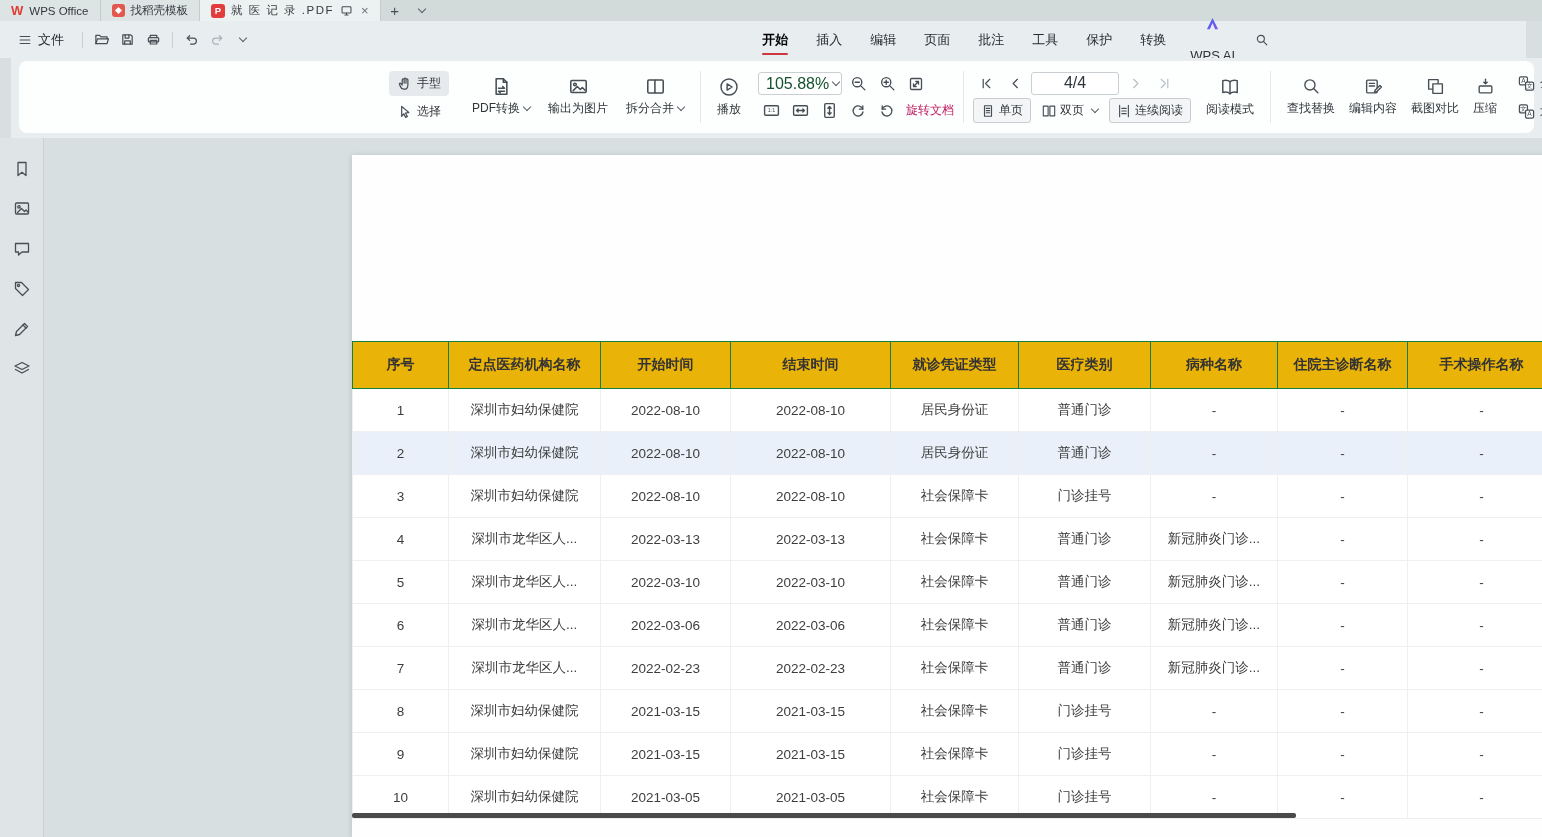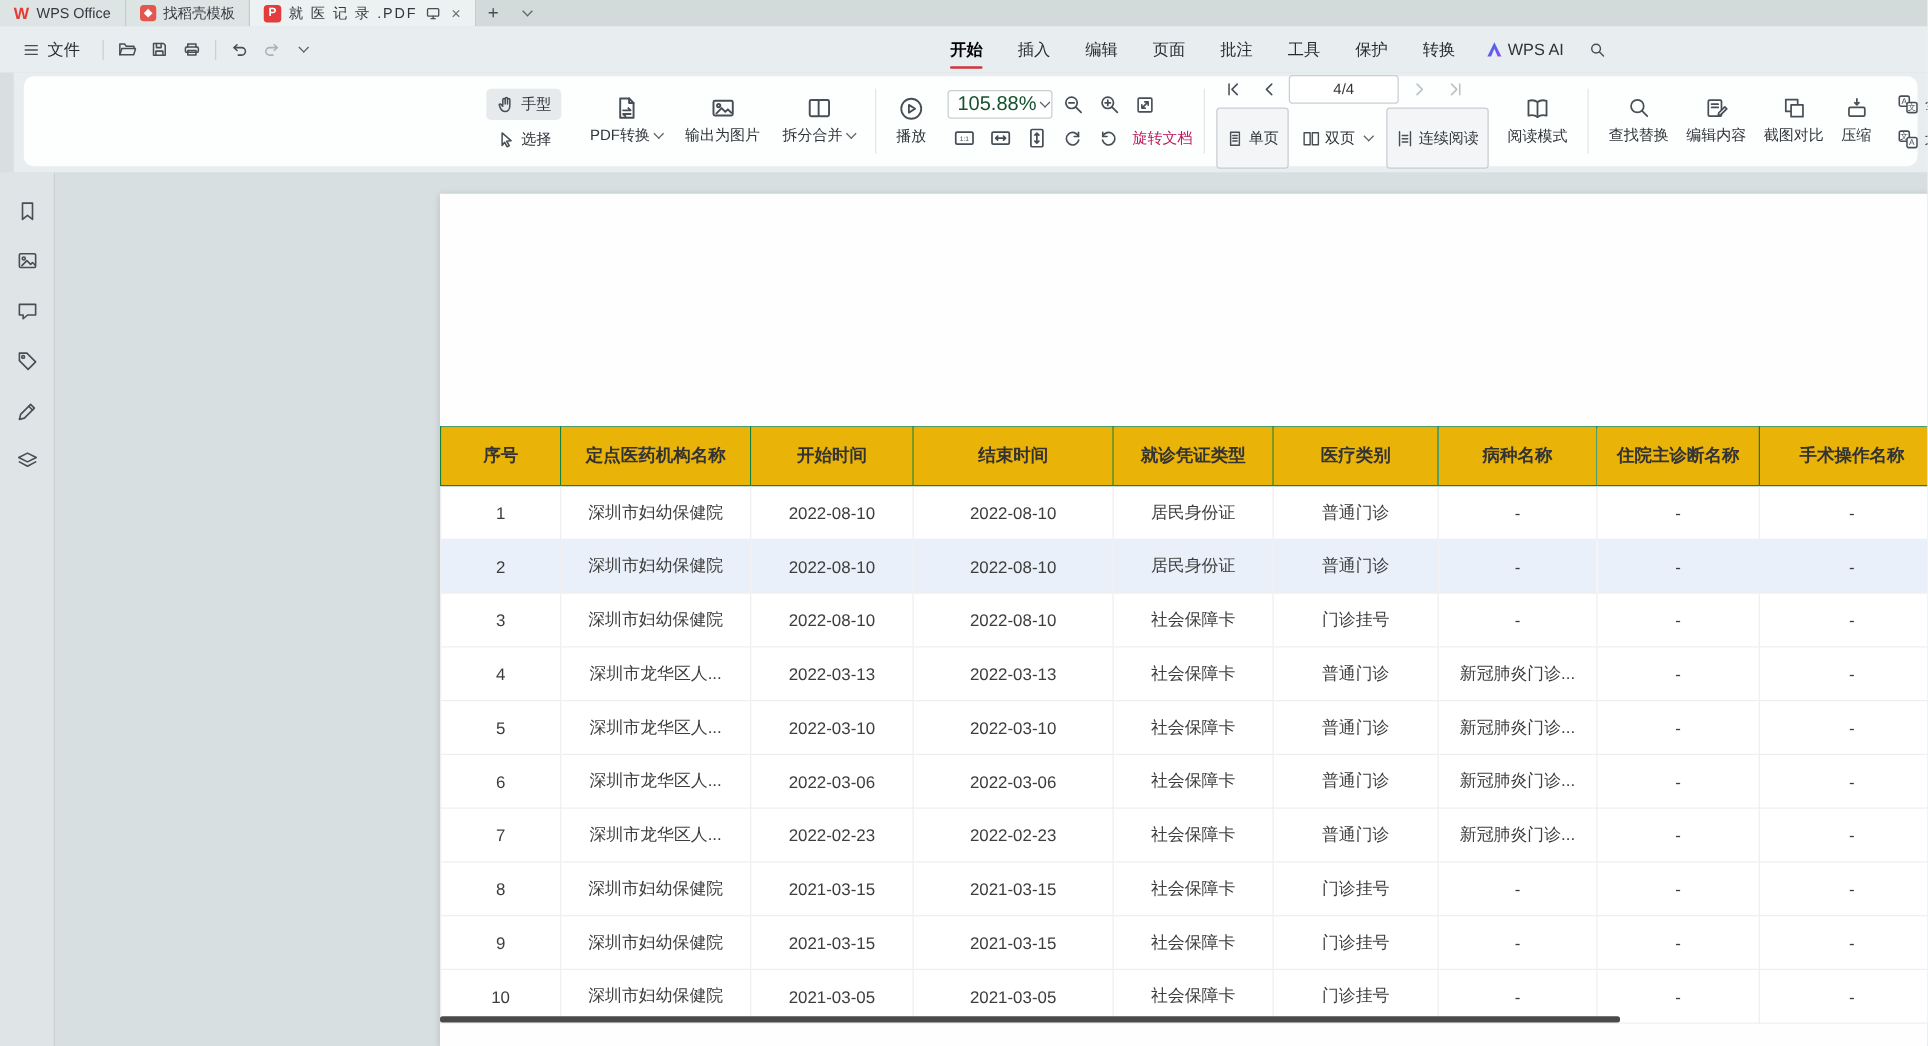--- a/index.html
+++ b/index.html
@@ -15,46 +15,46 @@
 .doc-title{letter-spacing:1.5px;}
 .wlogo{color:#e23c34;font-weight:800;font-size:13px;line-height:1;}
 .dlogo{width:13px;height:13px;border-radius:3px;background:#e2574e;position:relative;}
 .dlogo i{position:absolute;inset:4px;background:#fff;transform:rotate(45deg);}
 .plogo{width:14px;height:14px;border-radius:3px;background:#e23c3c;color:#fff;font-size:9.5px;font-weight:bold;display:flex;align-items:center;justify-content:center;}
 .tab-close{color:#6b7278;font-size:13px;margin-left:2px;line-height:1;}
 .newtab{width:28px;display:flex;align-items:center;justify-content:center;font-size:15px;color:#474e55;}
 .tabs-chev{display:flex;align-items:center;padding:0 6px;}
 
 
-.menubar{position:absolute;top:21px;left:0;right:0;height:37px;background:#e8edef;display:flex;align-items:center;padding-left:10px;}
+.menubar{position:absolute;top:21px;left:0;right:16px;height:37px;background:#e8edef;display:flex;align-items:center;padding-left:10px;}
 .file-btn{display:flex;align-items:center;gap:6px;font-size:13px;color:#262b30;padding:4px 8px;border-radius:4px;}
 .qbar{display:flex;align-items:center;gap:11px;margin-left:10px;color:#474e55;}
 .qsep{width:1px;height:16px;background:#c9d1d3;}
 .mb-menus{margin-left:auto;margin-right:247px;display:flex;align-items:center;}
 .menu-item{font-size:13px;color:#262b30;padding:0 14px;height:37px;display:flex;align-items:center;position:relative;white-space:nowrap;}
 .menu-item.active{color:#000000;font-weight:bold;}
 .menu-item.active::after{content:"";position:absolute;left:14px;right:14px;bottom:3px;height:2px;background:#cf353e;border-radius:1px;}
-.wps-ai{display:flex;align-items:center;gap:3px;font-size:13px;padding:0 10px;white-space:nowrap;}
+.wps-ai{display:flex;align-items:center;gap:17px;font-size:13px;padding:0 10px;white-space:nowrap;flex-direction:column;}
 .mb-search{padding:0 10px;display:flex;align-items:center;}
 
 
 .ribbon-band{position:absolute;top:58px;left:11px;right:0;height:80px;background:#e8edef;}
 .ribbon-panel{position:absolute;left:8px;right:8px;top:3px;bottom:5px;background:#fdfefe;border-radius:8px;display:flex;align-items:center;padding-left:370px;}
 .grp.col{display:flex;flex-direction:column;gap:3px;justify-content:center;}
 .grp.row{display:flex;align-items:center;}
 .rowbtn{display:flex;align-items:center;gap:5px;font-size:12px;color:#30353a;padding:4px 8px;border-radius:4px;white-space:nowrap;}
 .rowbtn.selected{background:#e7eaec;}
 .bigbtn{display:flex;flex-direction:column;align-items:center;justify-content:center;gap:4px;font-size:12px;color:#30353a;padding:5px 7px;border-radius:4px;white-space:nowrap;}
 .bigbtn .lbl{display:flex;align-items:center;}
 .vsep{width:1px;height:52px;background:#e4e8ea;margin:0 9px;flex:0 0 auto;}
 .iconbtn{width:26px;height:24px;display:flex;align-items:center;justify-content:center;border-radius:3px;}
 .iconbtn.disabled svg{stroke:#b9c0c6;}
 .zoombox{display:flex;align-items:center;justify-content:space-between;width:84px;height:23px;border:1px solid #c9cfd3;border-radius:3px;background:#fff;padding:0 7px;font-size:16px;color:#14532d;}
-.pagebox{width:88px;height:23px;border:1px solid #c9cfd3;border-radius:3px;background:#fff;text-align:center;font-size:12px;color:#30353a;font-family:inherit;}
-.modebtn{display:flex;align-items:center;gap:4px;font-size:12px;color:#30353a;padding:15px 7px;border-radius:3px;border:1px solid transparent;white-space:nowrap;}
+.pagebox{width:88px;height:23px;border:1px solid #c9cfd3;border-radius:3px;background:#fff;text-align:center;font-size:16px;color:#30353a;font-family:inherit;}
+.modebtn{display:flex;align-items:center;gap:4px;font-size:12px;color:#30353a;padding:3px 7px;border-radius:3px;border:1px solid transparent;white-space:nowrap;}
 .modebtn.selected{border-color:#c8cdd1;background:#f3f5f6;}
 .r1,.r2{display:flex;align-items:center;gap:3px;}
 .rot-label{font-size:12px;margin-left:3px;white-space:nowrap;color:#be185d;}
 
 
 .main{position:absolute;top:138px;left:0;right:0;bottom:0;}
 .side-rail{position:absolute;left:0;top:0;bottom:0;width:44px;background:#dfe5e6;border-right:1px solid #cbd2d3;display:flex;flex-direction:column;align-items:center;padding-top:18px;gap:14px;}
 .railbtn{width:26px;height:26px;display:flex;align-items:center;justify-content:center;border-radius:4px;}
 .content{position:absolute;left:45px;top:0;right:0;bottom:0;background:#d8dfe0;overflow:hidden;}
 .page{position:absolute;left:307px;top:17px;width:1250px;bottom:0;background:#fefefe;box-shadow:0 1px 6px rgba(0,0,0,.15);}

